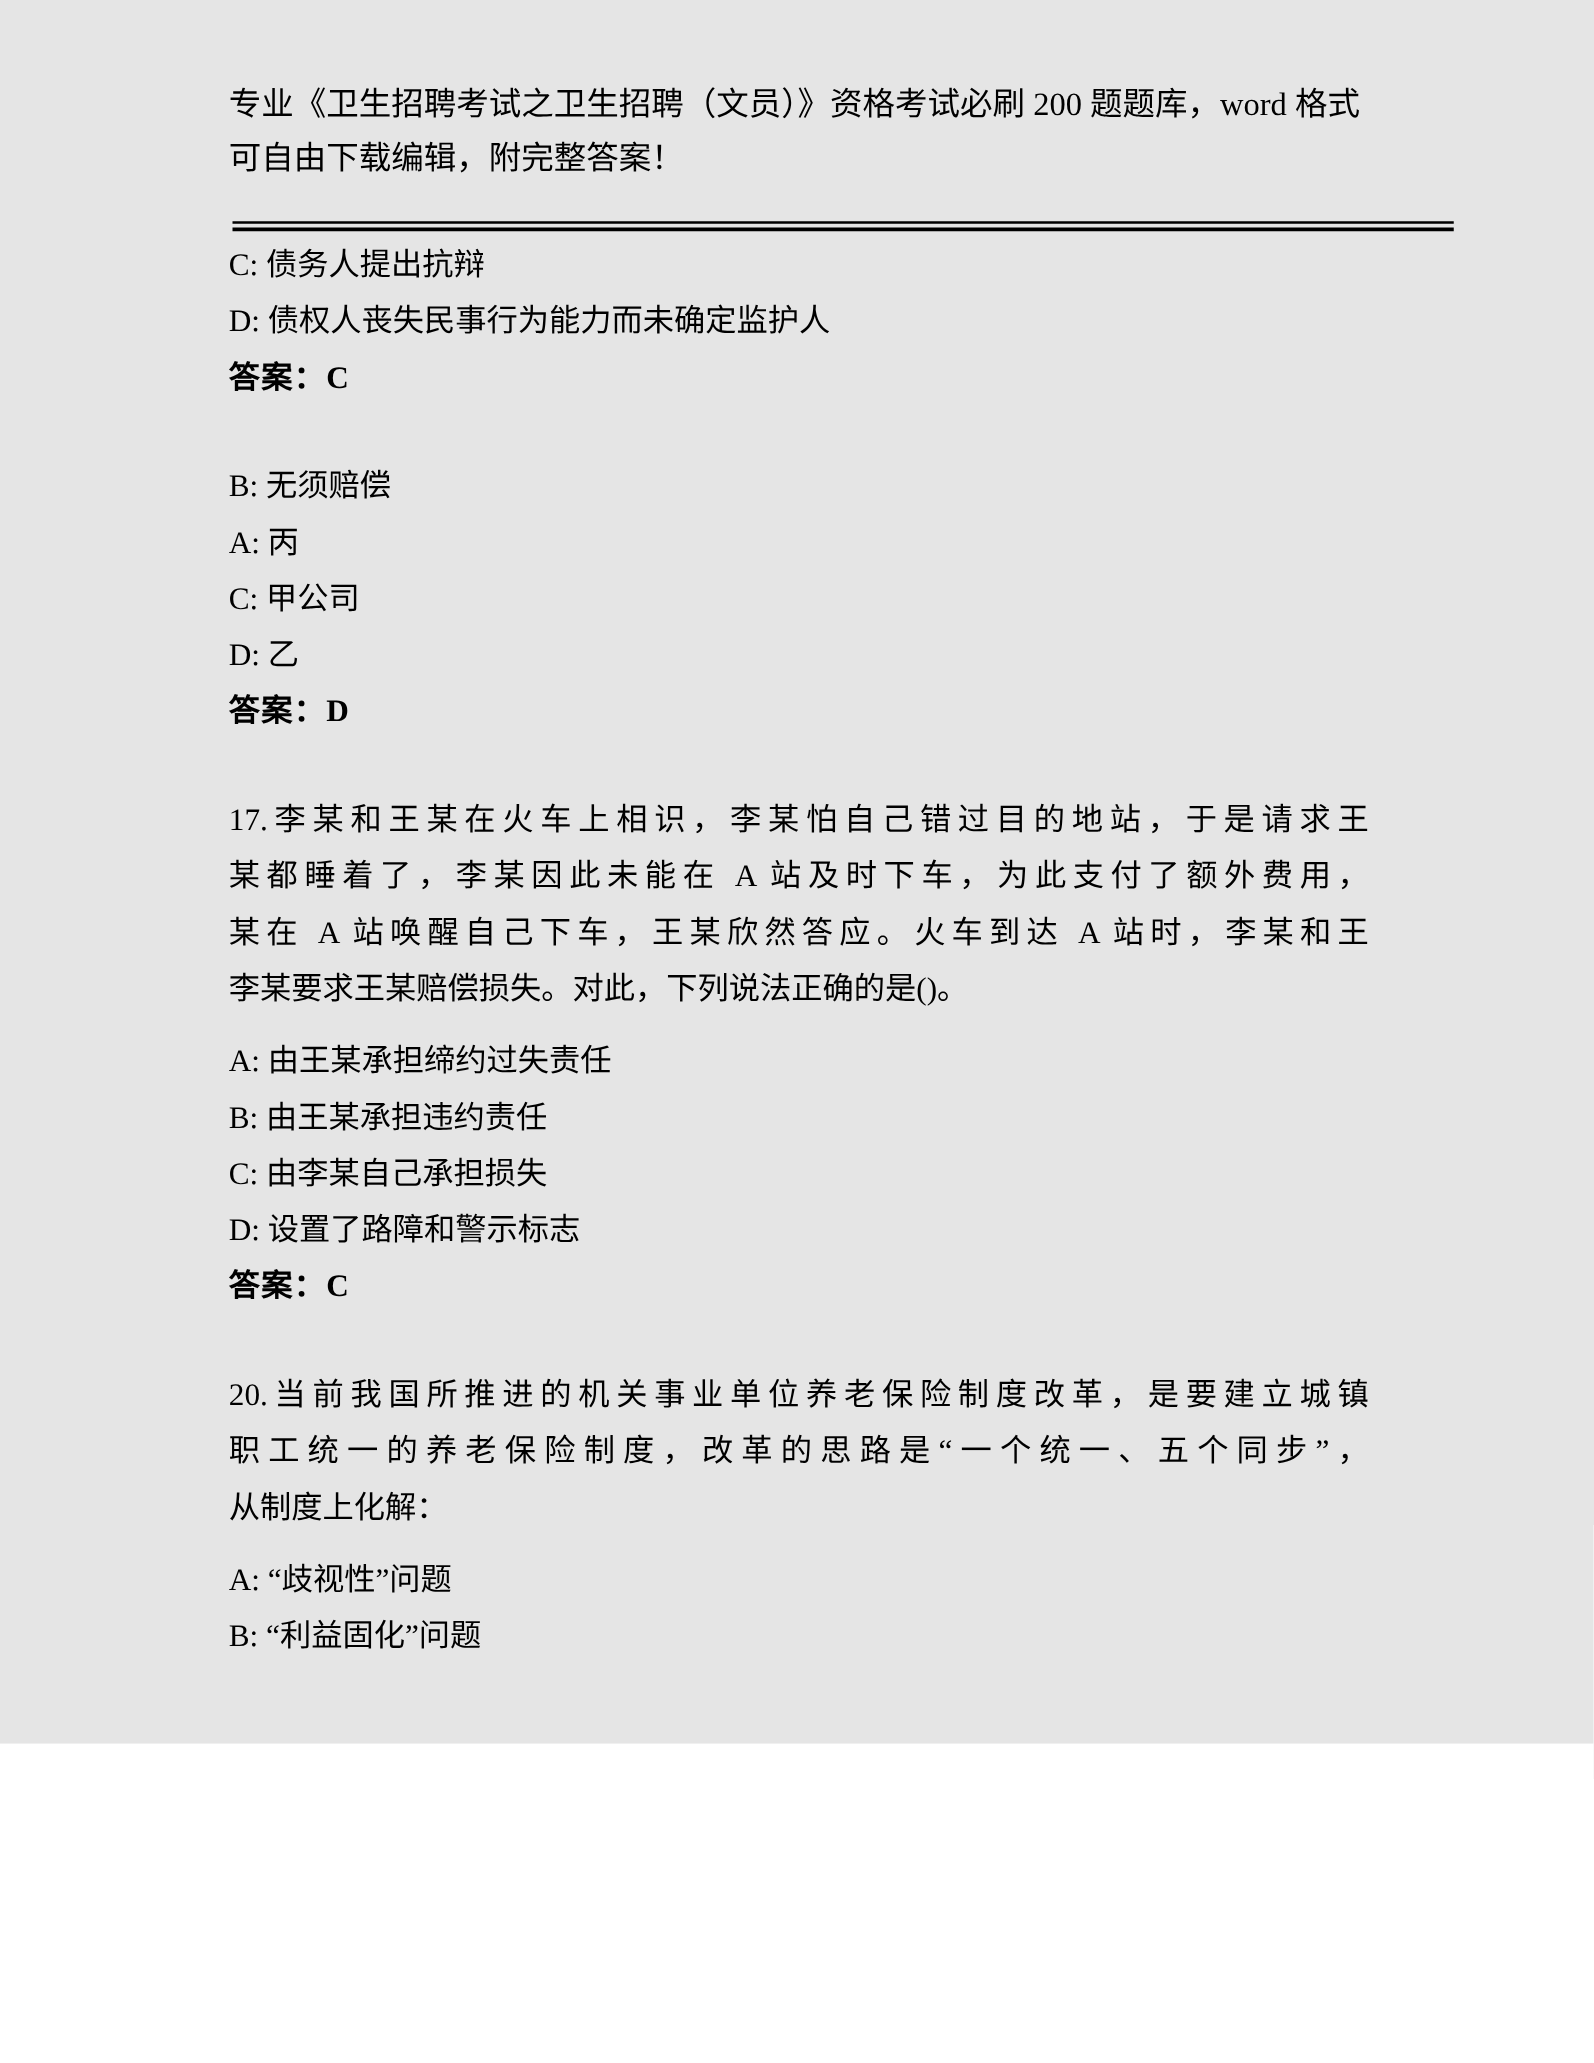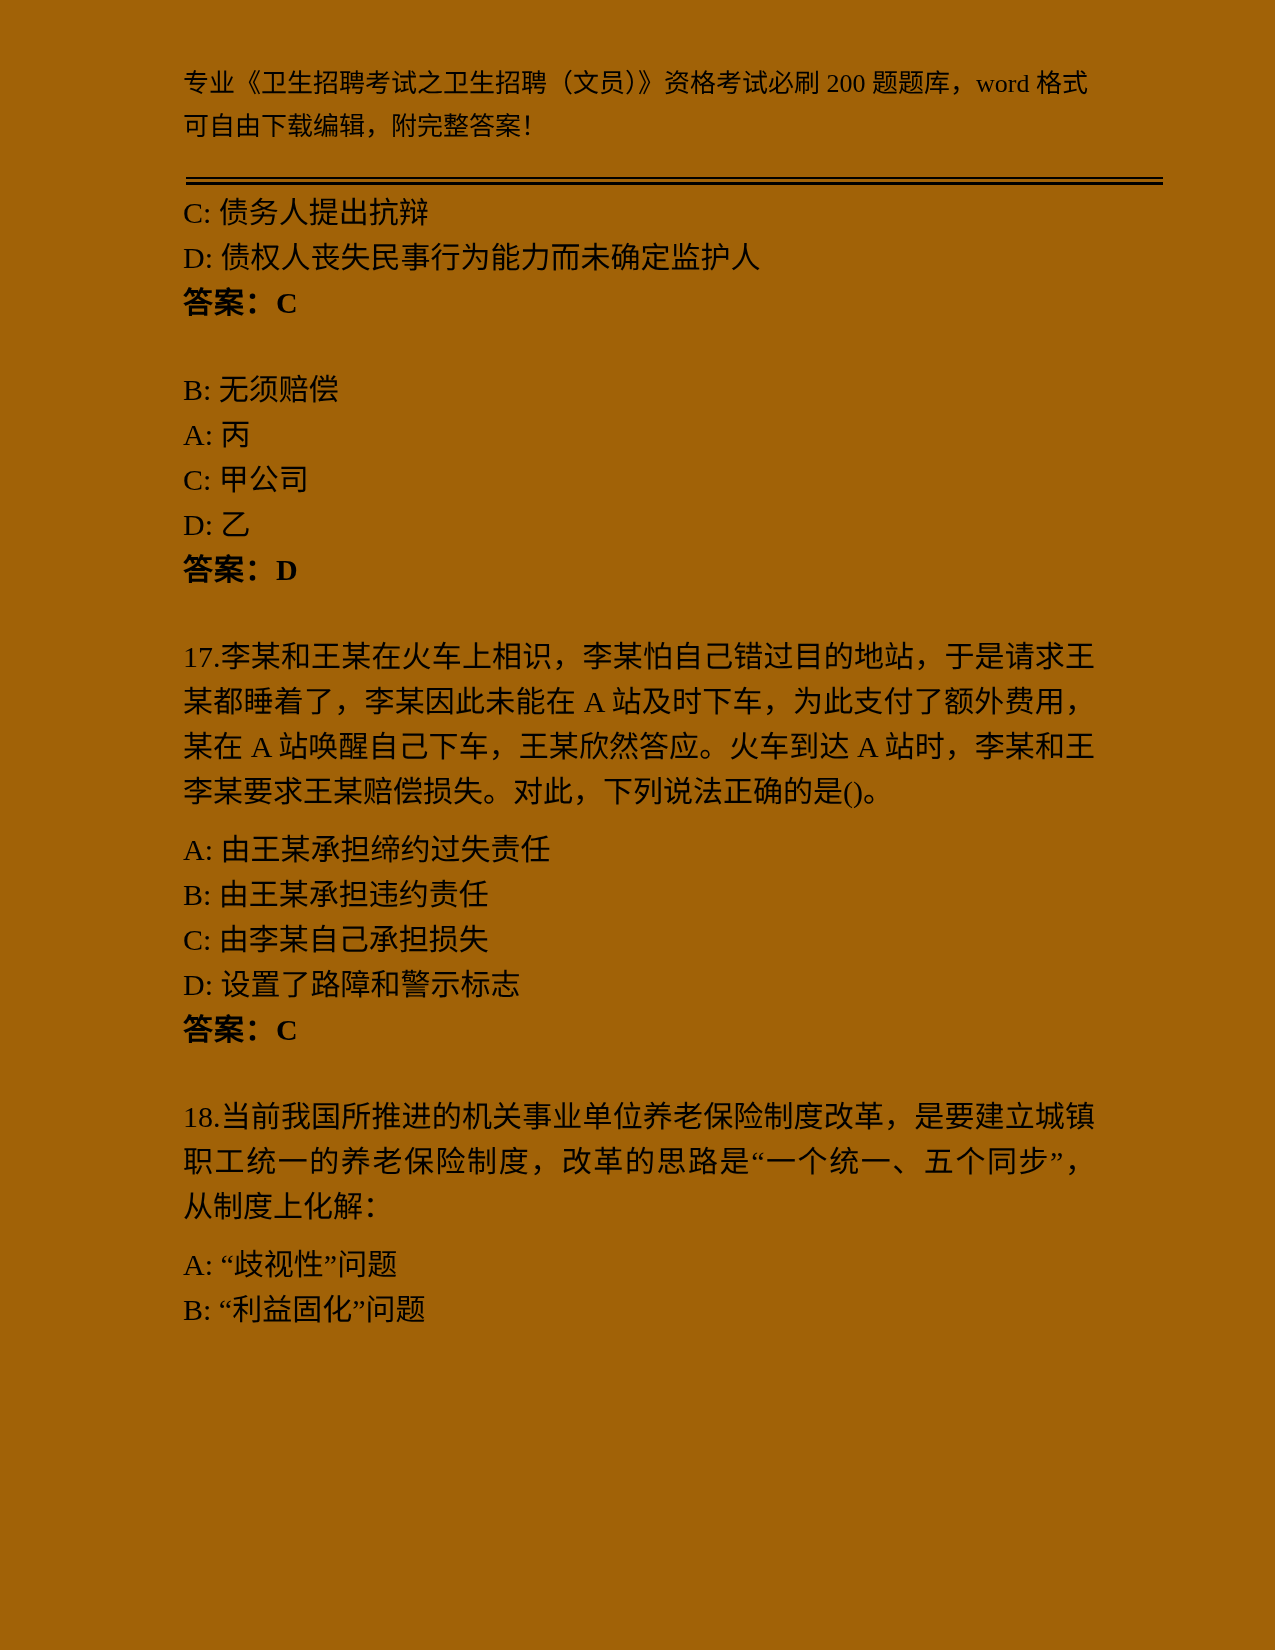--- a/index.html
+++ b/index.html
@@ -3,22 +3,22 @@
 <meta charset="utf-8">
 <style>
   html, body {
     margin: 0;
     padding: 0;
     background: #ffffff;
   }
   .page {
     position: relative;
     width: 1275px;
-    height: 1650px;
-    background: #a16207;
+    height: 1395px;
+    background: #e5e5e5;
     color: #000000;
     font-family: "Liberation Serif", "DejaVu Serif", serif;
     overflow: hidden;
   }
   
   .doc-header {
     position: absolute;
     left: 183px;
     top: 62px;
     width: 957px;
@@ -37,21 +37,21 @@
     border-bottom: 3px solid #000000;
   }
   
   .content {
     position: absolute;
     left: 183px;
     top: 190px;
     width: 912px;
   }
   .line {
-    font-size: 30px;
+    font-size: 25px;
     line-height: 45px;
     min-height: 45px;
   }
   .qline {
     text-align: justify;
     text-align-last: justify;
   }
   .qline.qlast {
     text-align: left;
     text-align-last: left;
@@ -104,21 +104,21 @@
         <div class="line">A: 由王某承担缔约过失责任</div>
         <div class="line">B: 由王某承担违约责任</div>
         <div class="line">C: 由李某自己承担损失</div>
         <div class="line">D: 设置了路障和警示标志</div>
       </div>
       <div class="line answer-line">答案：C</div>
     </div>
 
     <div class="question-block">
       <div>
-        <div class="line qline">18.当前我国所推进的机关事业单位养老保险制度改革，是要建立城镇</div>
+        <div class="line qline">20.当前我国所推进的机关事业单位养老保险制度改革，是要建立城镇</div>
         <div class="line qline">职工统一的养老保险制度，改革的思路是“一个统一、五个同步”，</div>
         <div class="line qline qlast">从制度上化解：</div>
       </div>
       <div class="options-group">
         <div class="line">A: “歧视性”问题</div>
         <div class="line">B: “利益固化”问题</div>
       </div>
     </div>
 
   </div>

